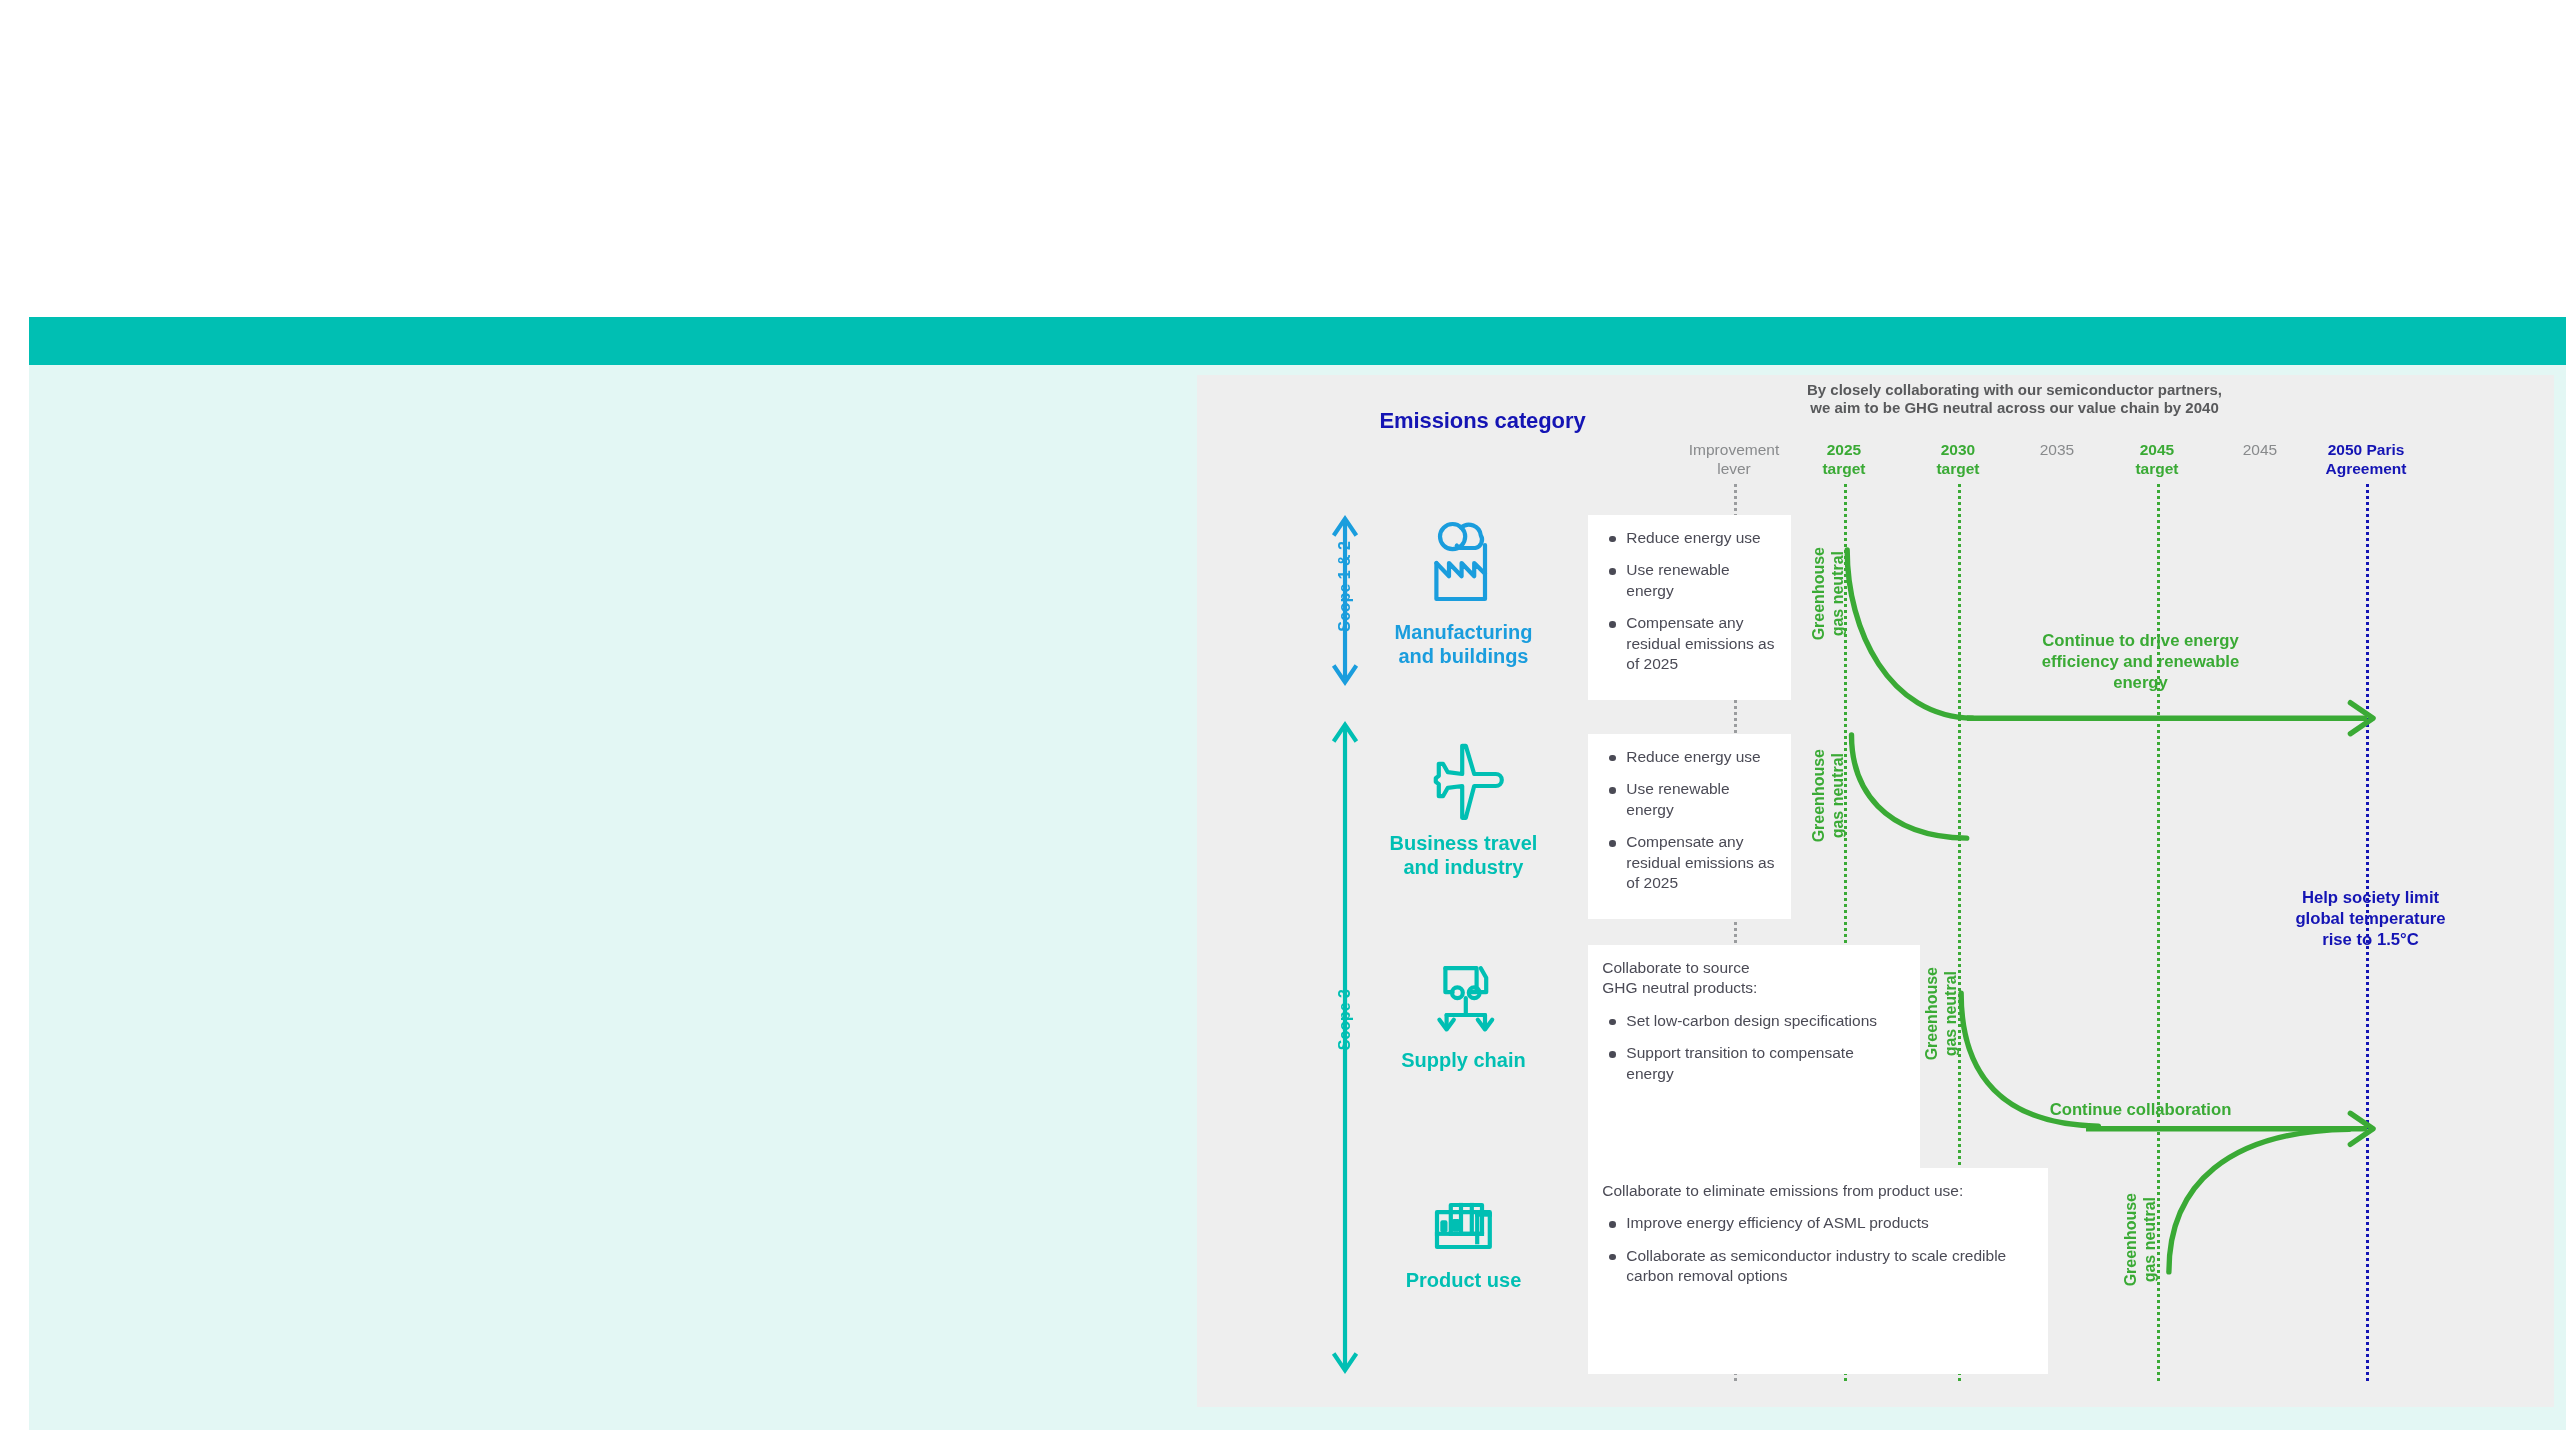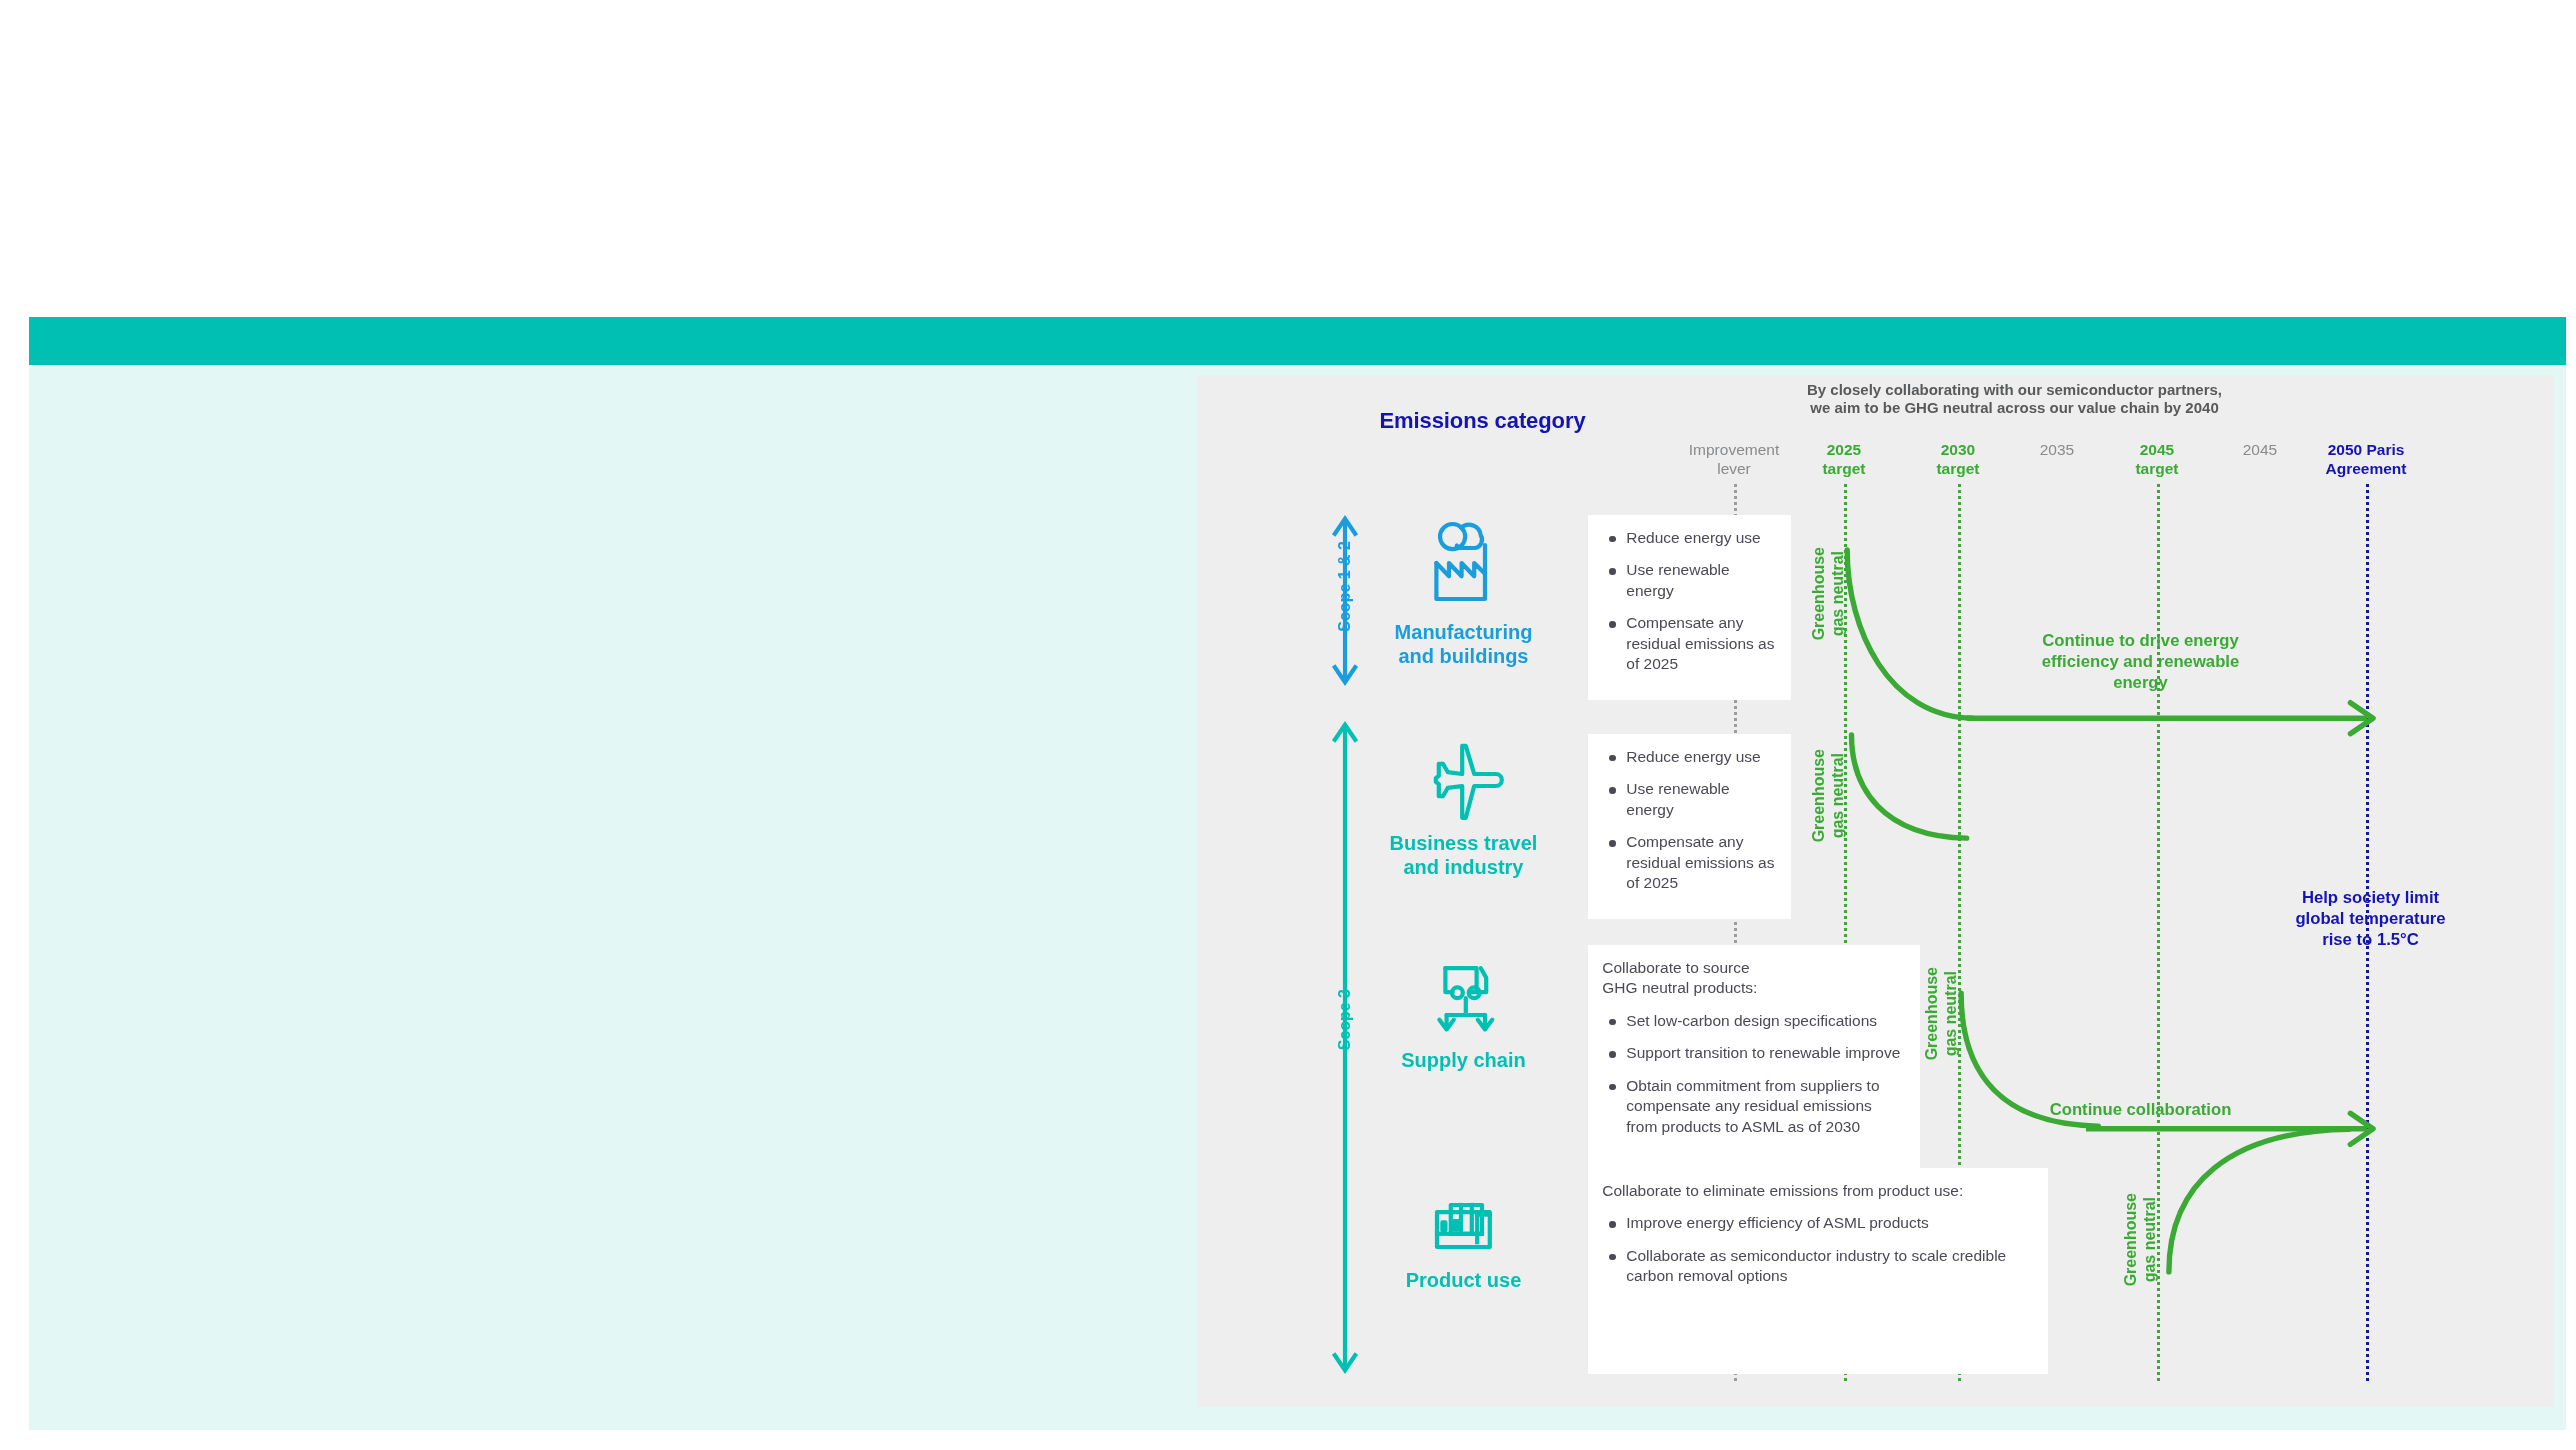--- a/index.html
+++ b/index.html
@@ -228,22 +228,21 @@
   <span class="cat-label" style="color:#00bfb3;">
     <span>Supply chain</span>
   </span>
 </div>
 
 <div class="card" style="left:1588px;top:945px;width:332px;height:245px;">
   <p class="lead" style="white-space:pre-line;">Collaborate to source
 GHG neutral products:</p>
   <ul>
     <li>Set low-carbon design specifications</li>
-    <li>Support transition to renewable improve</li>
-    <li>Obtain commitment from suppliers to compensate any residual emissions from products to ASML as of 2030</li>
+    <li>Support transition to compensate energy</li>
   </ul>
 </div>
 
 <div class="cat" style="left:1338px;top:1199px;">
   <svg class="cat-icon" width="90" height="63" viewBox="0 0 150 105">
     <g fill="none" stroke="#00bfb3" stroke-width="7" stroke-linejoin="round" stroke-linecap="square">
       <rect x="30" y="22" width="88" height="58"></rect>
       <rect x="53" y="10" width="52" height="48"></rect>
       <path d="M70 10 L70 58"></path>
       <path d="M88 10 L88 58"></path>

